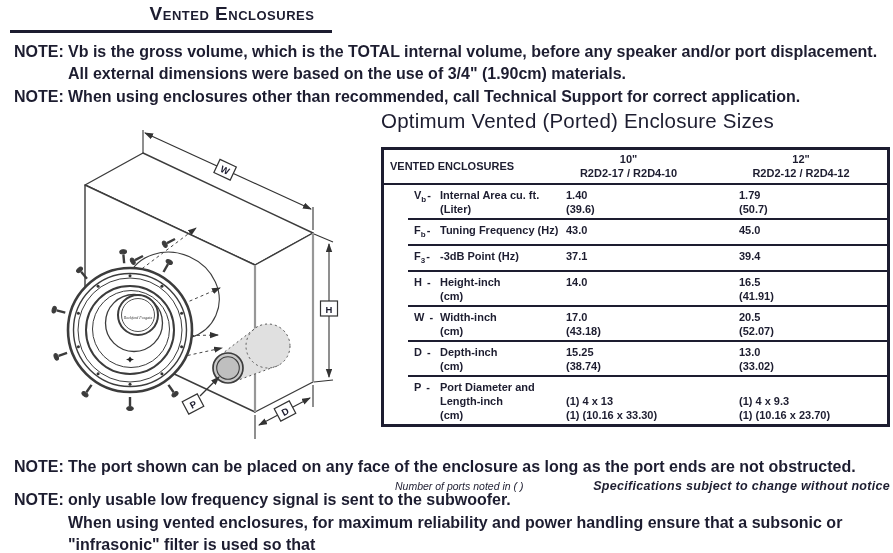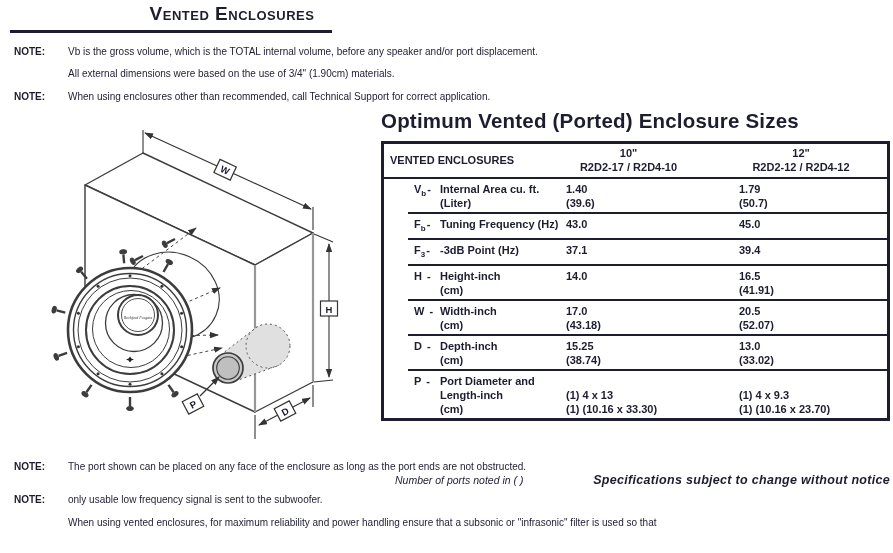--- a/index.html
+++ b/index.html
@@ -22,25 +22,25 @@
   }
   .heading .htext{
     font-variant:small-caps;font-weight:bold;font-size:19px;letter-spacing:.5px;
   }
   
   .notes{position:absolute;left:14px;width:868px;}
   #notes-top{top:41px;}
   #notes-bottom{top:456px;}
   .note{display:grid;grid-template-columns:54px 1fr;align-items:start;}
   #notes-bottom .note + .note{margin-top:11px;}
-  .note-label{font-weight:bold;font-size:10px;line-height:22.4px;}
-  .note-lines{font-size:10px;line-height:22.4px;}
+  .note-label{font-weight:bold;font-size:16px;line-height:22.4px;}
+  .note-lines{font-size:16px;line-height:22.4px;font-weight:bold;}
   
   .tblwrap{position:absolute;left:381px;top:109px;width:509px;}
-  .tbl-title{font-size:20.5px;font-weight:bold;line-height:24px;margin-bottom:8px;letter-spacing:.2px;}
+  .tbl-title{font-size:20.5px;font-weight:normal;line-height:24px;margin-bottom:14px;letter-spacing:.2px;}
   .tbl{border:3px solid var(--ink);}
   .thead,.trow{display:grid;grid-template-columns:158px 173px 172px;}
   .thead{border-bottom:2.5px solid var(--ink);padding:2px 0 3px;}
   .trow{border-bottom:2px solid var(--ink);padding:2.5px 0;margin-left:24px;}
   .trow:last-child{border-bottom:none;}
   .tbl,.thead,.trow{font-size:11px;font-weight:bold;line-height:14px;}
   .hc1{padding-left:6px;align-self:center;}
   .hc{text-align:center;}
   .tlabel{display:flex;padding-left:6px;}
   .sym{width:26px;flex:0 0 26px;}

